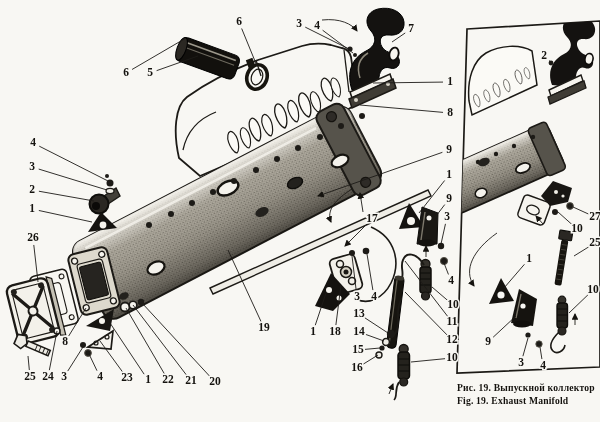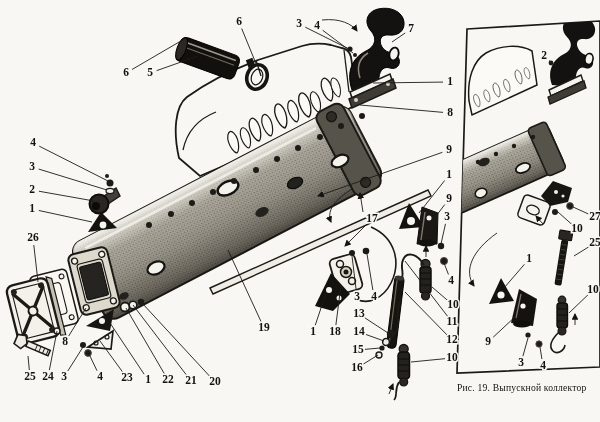--- a/index.html
+++ b/index.html
@@ -5,21 +5,21 @@
   html,body{margin:0;padding:0;background:#e8e6e0;}
   #page{position:relative;width:600px;height:422px;background:#f8f7f3;overflow:hidden;
         font-family:"Liberation Serif",serif;}
   svg{position:absolute;left:0;top:0;}
   .callout{font:bold 11.5px "Liberation Serif",serif;fill:#15130f;
            text-anchor:middle;dominant-baseline:middle;
            paint-order:stroke;stroke:#f8f7f3;stroke-width:3px;}
   .leader{stroke:#1d1b17;stroke-width:0.9;fill:none;}
   .ink{stroke:#1c1a16;fill:none;}
   #caption{position:absolute;left:457px;top:381px;width:143px;color:#15130f;}
-  #caption div{font-weight:normal;font-size:9.6px;line-height:13px;white-space:nowrap;
+  #caption div{font-weight:bold;font-size:9.6px;line-height:13px;white-space:nowrap;
                letter-spacing:.2px;}
 </style>
 </head>
 <body>
 
 <div id="page">
 <svg id="art" width="600" height="422" viewBox="0 0 600 422">
   <defs>
     <pattern id="stip" width="3.2" height="3.2" patternUnits="userSpaceOnUse">
       <rect width="3.2" height="3.2" fill="#a39e92"></rect>
@@ -405,14 +405,15 @@
         <text x="488" y="342.5" class="callout">9</text>
         <line x1="522.8874094786398" y1="356.2592518620007" x2="528" y2="338" class="leader"></line>
         <text x="521" y="363.5" class="callout">3</text>
         <line x1="541.9082619856889" y1="359.0856592426965" x2="540" y2="347" class="leader"></line>
         <text x="543" y="366.5" class="callout">4</text>
       </g>
 </svg>
 
 <div id="caption">
   <div>Рис. 19. Выпускной коллектор</div>
+  <div>Fig. 19. Exhaust Manifold</div>
 </div>
 </div>
 
 </body></html>

